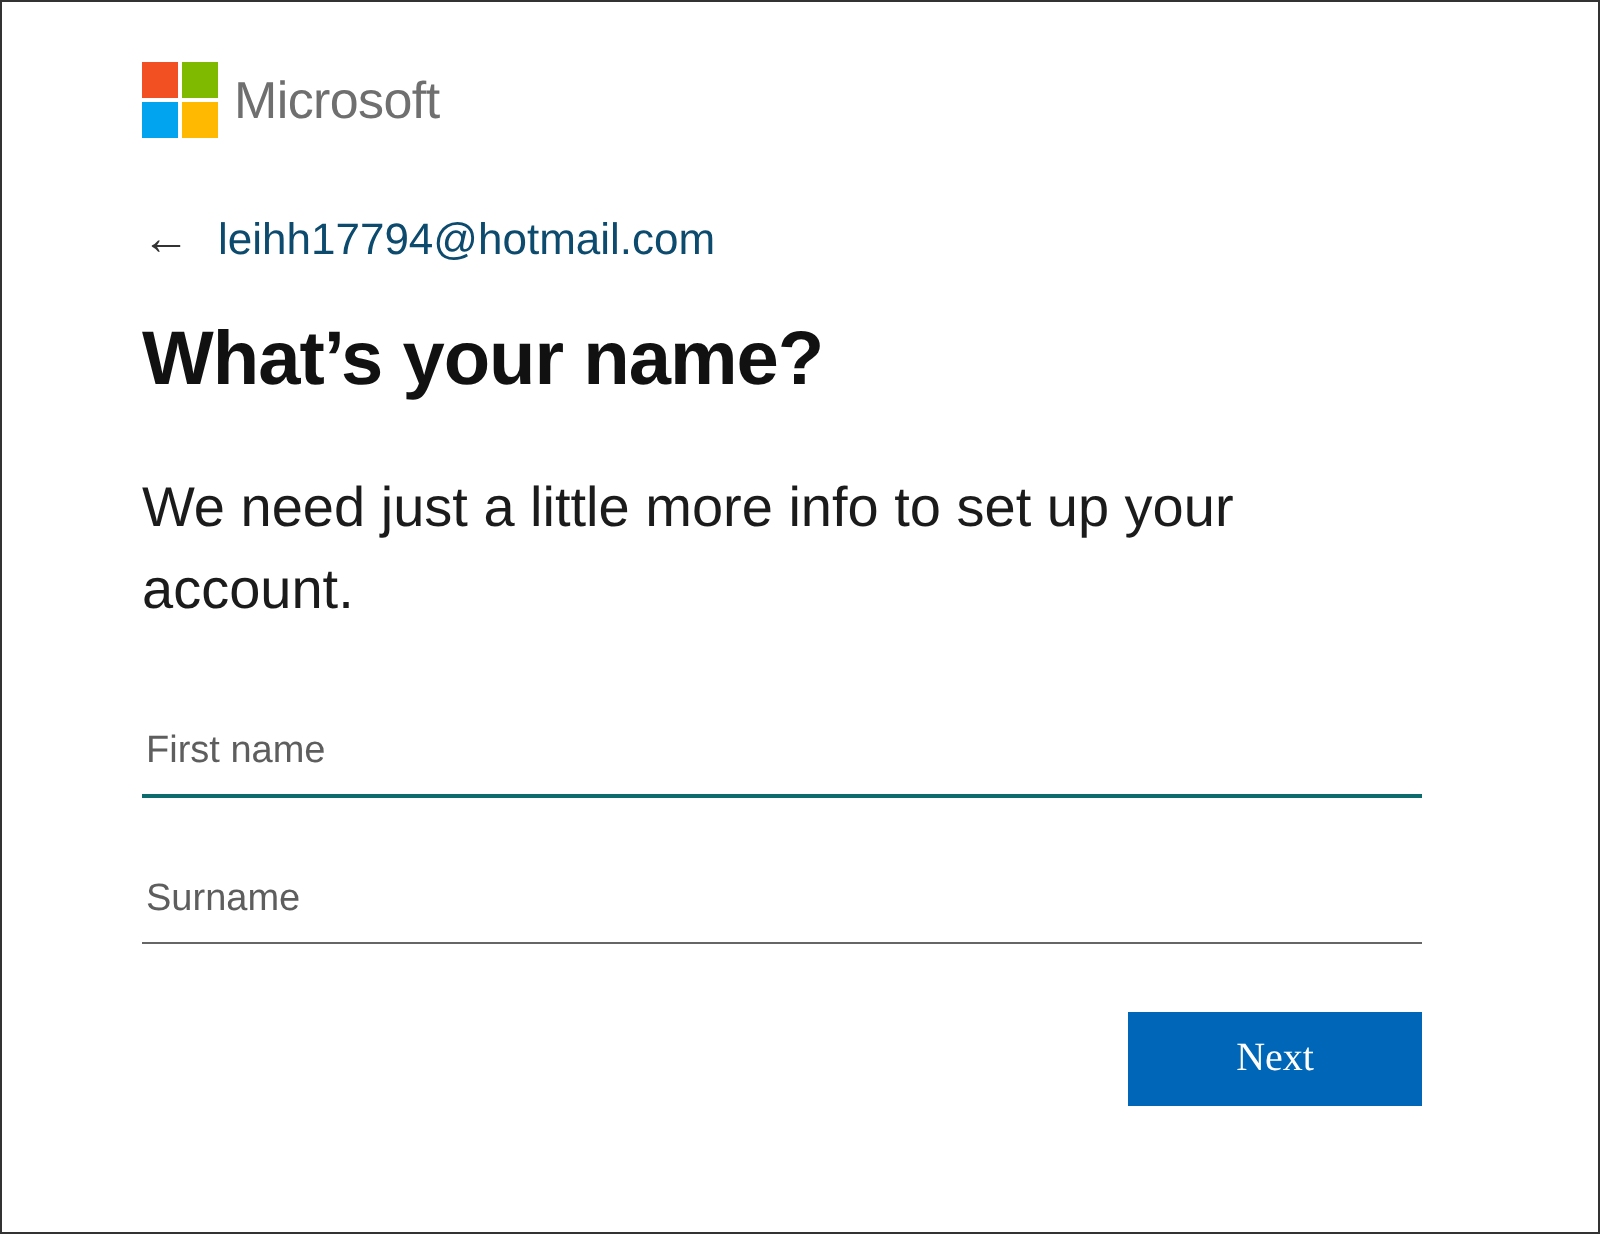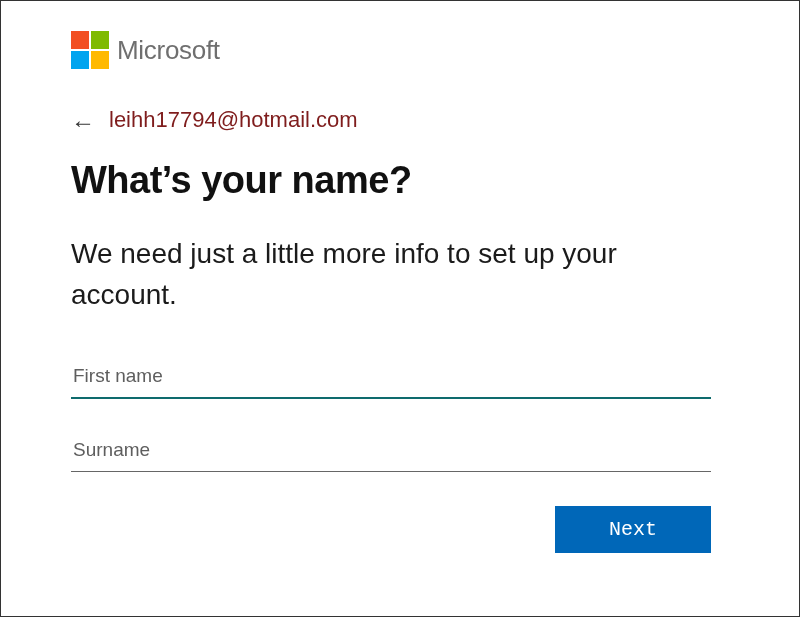--- a/index.html
+++ b/index.html
@@ -46,21 +46,21 @@
     }
     .back-arrow {
       font-size: 24px;
       color: #333;
       cursor: pointer;
       line-height: 1;
       display: inline-block;
     }
     .email-text {
       font-size: 22px;
-      color: #7f1d1d;
+      color: #0c4a6e;
     }
     .title {
       font-size: 38px;
       font-weight: 700;
       color: #111;
       margin-bottom: 32px;
       letter-spacing: -0.5px;
     }
     .subtitle {
       font-size: 28px;
@@ -96,21 +96,21 @@
       width: 640px;
       margin-top: 26px;
     }
     .next-btn {
       background: #0067b8;
       color: #fff;
       border: none;
       font-size: 20px;
       padding: 12px 54px;
       cursor: pointer;
-      font-family: Liberation Mono, monospace;
+      font-family: Liberation Serif, serif;
     }
   </style>
 </head>
 <body>
 
 <div class="header-logo">
   <div class="ms-logo">
     <div class="sq1"></div>
       <div class="sq2"></div>
       <div class="sq3"></div>

